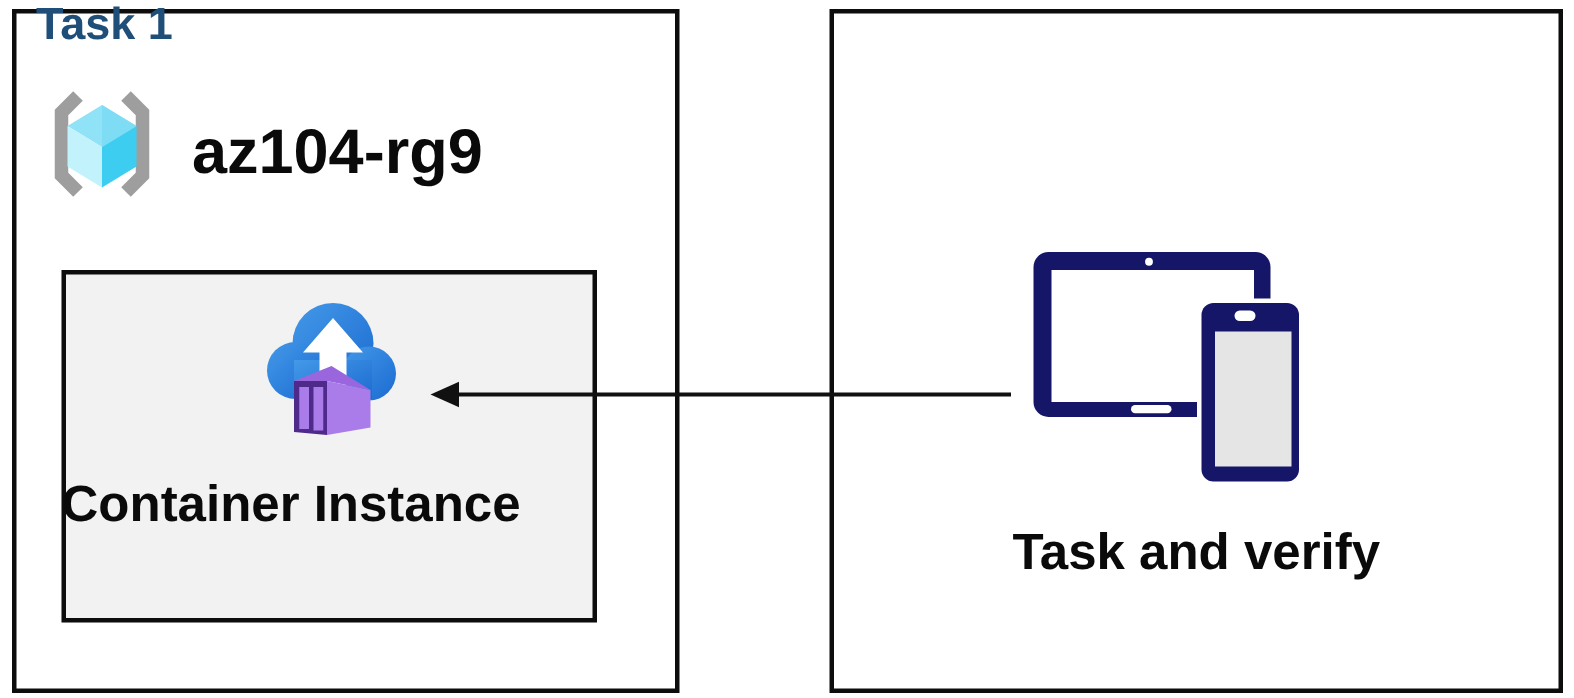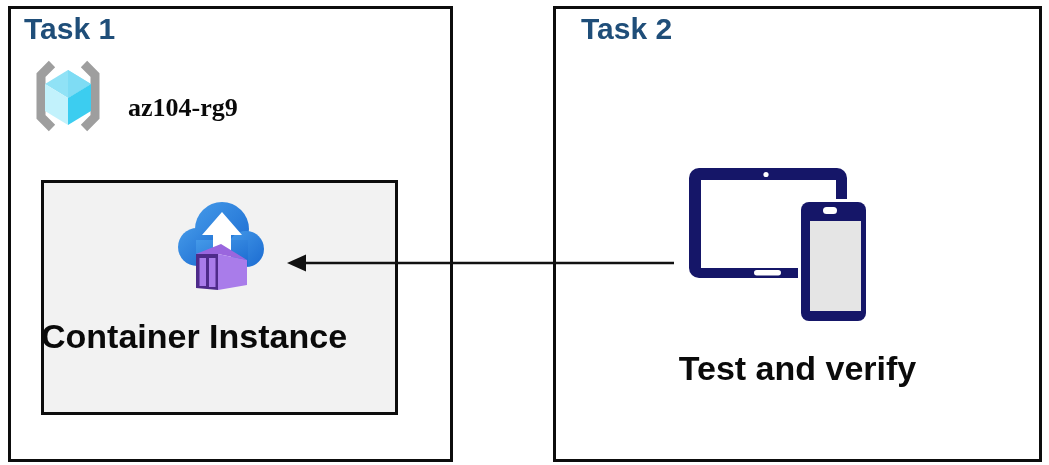--- a/index.html
+++ b/index.html
@@ -20,29 +20,29 @@
   #task1-box { left: 8px;  top: 6px; width: 445px; height: 456px; }
   #task2-box { left: 553px; top: 6px; width: 489px; height: 456px; }
   .task-title {
     position: absolute;
     font-size: 30px;
     font-weight: bold;
     color: #1f4e79;
     letter-spacing: 0px;
     white-space: nowrap;
   }
-  #task1-title { left: 24px; top: 12px; }
+  #task1-title { left: 24px; top: 0; }
   #task2-title { left: 581px; top: 12px; }
   .black-label {
     position: absolute;
     font-weight: bold;
     color: #0a0a0a;
     white-space: nowrap;
   }
-  #rg-name { left: 128px; top: 93px; font-size: 26px; font-family: Liberation Serif, serif; }
+  #rg-name { left: 128px; top: 77px; font-size: 42px; }
   #ci-box {
     position: absolute;
     left: 41px; top: 180px;
     width: 357px; height: 235px;
     background: #f2f2f2;
     border: 3px solid #0d0d0d;
     box-sizing: border-box;
   }
   #ci-label {
     position: absolute;
@@ -103,35 +103,34 @@
 
     <polygon points="20,56 45,46 71,62 42,56" fill="#9a66de"></polygon>
     <polygon points="42,56 71,62 71,87 42,92" fill="#a97cea"></polygon>
     <polygon points="20,56 42,56 42,92 20,90" fill="#4e2b8a"></polygon>
     <rect x="23.5" y="60" width="6.5" height="28" fill="#a97cea"></rect>
     <rect x="33" y="60" width="6.5" height="29" fill="#a97cea"></rect>
   </svg>
 
   <div id="ci-label" class="black-label">Container Instance</div>
 
-  <div id="task2-title" class="task-title">Task 2</div>
 
   <svg id="devices-icon" class="icon-abs" width="185" height="162" viewBox="0 0 185 162">
 
     <rect x="1" y="2" width="158" height="110" rx="10" fill="#151668"></rect>
     <rect x="13" y="14" width="135" height="88" fill="#ffffff"></rect>
     <circle cx="78" cy="8.5" r="2.6" fill="#ffffff"></circle>
     <rect x="66" y="104" width="27" height="5.5" rx="2.75" fill="#ffffff"></rect>
 
     <rect x="110" y="33" width="71" height="125" rx="11" fill="#ffffff"></rect>
     <rect x="113" y="36" width="65" height="119" rx="8" fill="#151668"></rect>
     <rect x="135" y="41" width="14" height="7" rx="3.5" fill="#ffffff"></rect>
     <rect x="122" y="55" width="51" height="90" fill="#e5e5e5"></rect>
   </svg>
 
-  <div id="test-label" class="black-label">Test and verify</div>
+  <div id="test-label" class="black-label">Task and verify</div>
 
   <svg id="flow-arrow" class="icon-abs" width="410" height="24" viewBox="0 0 410 24">
     <line x1="30" y1="12" x2="404" y2="12" stroke="#111111" stroke-width="2.6"></line>
     <polygon points="17,12 36,3.5 36,20.5" fill="#111111"></polygon>
   </svg>
 
 </div>
 
 </body></html>

